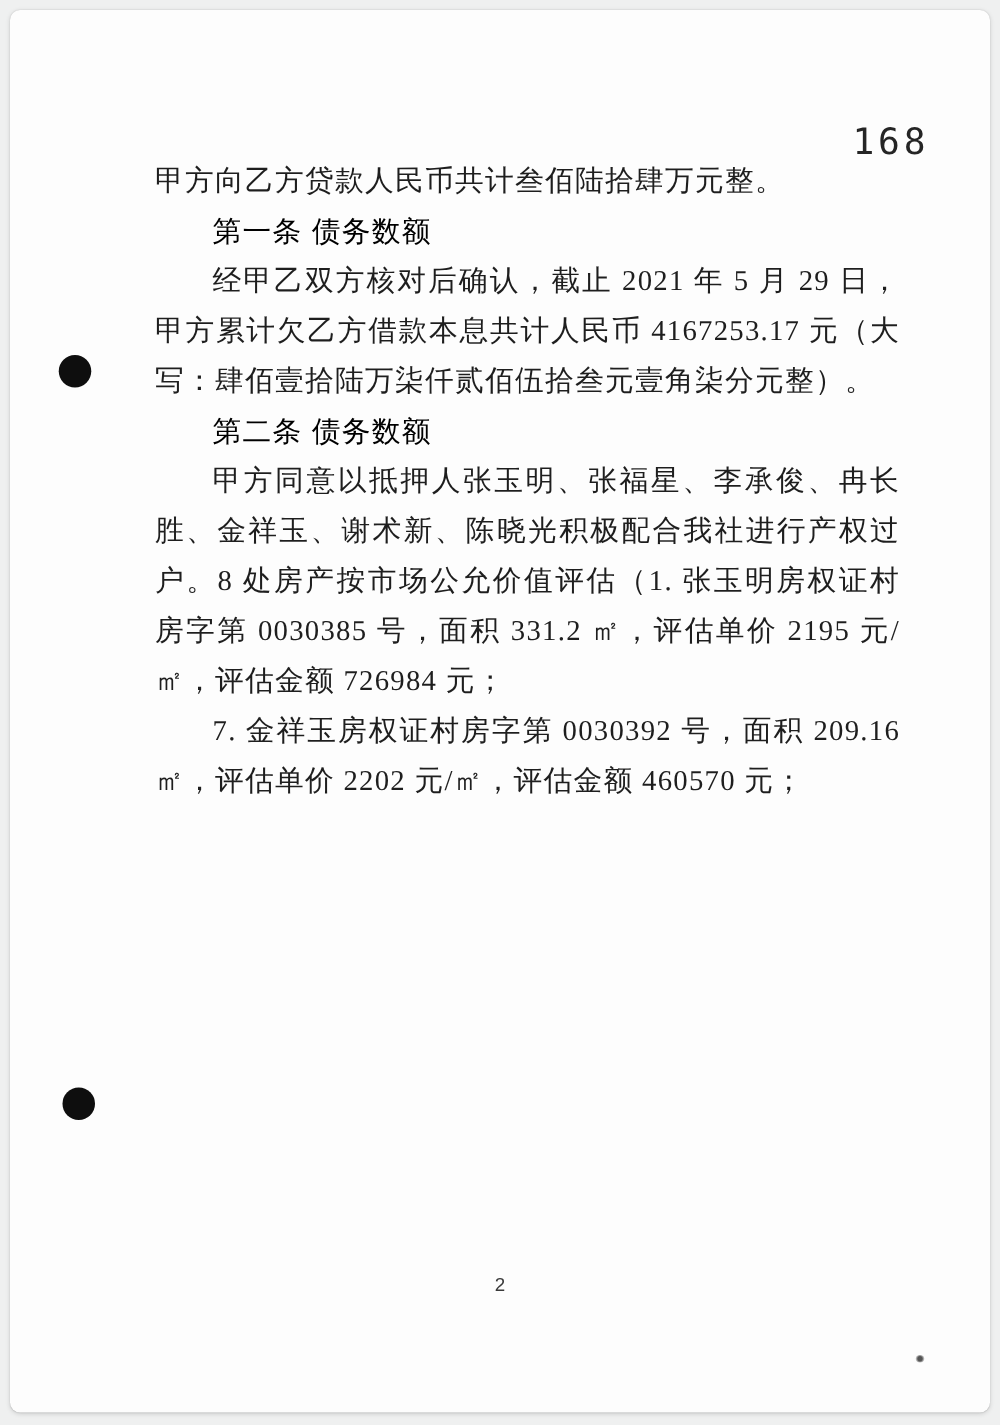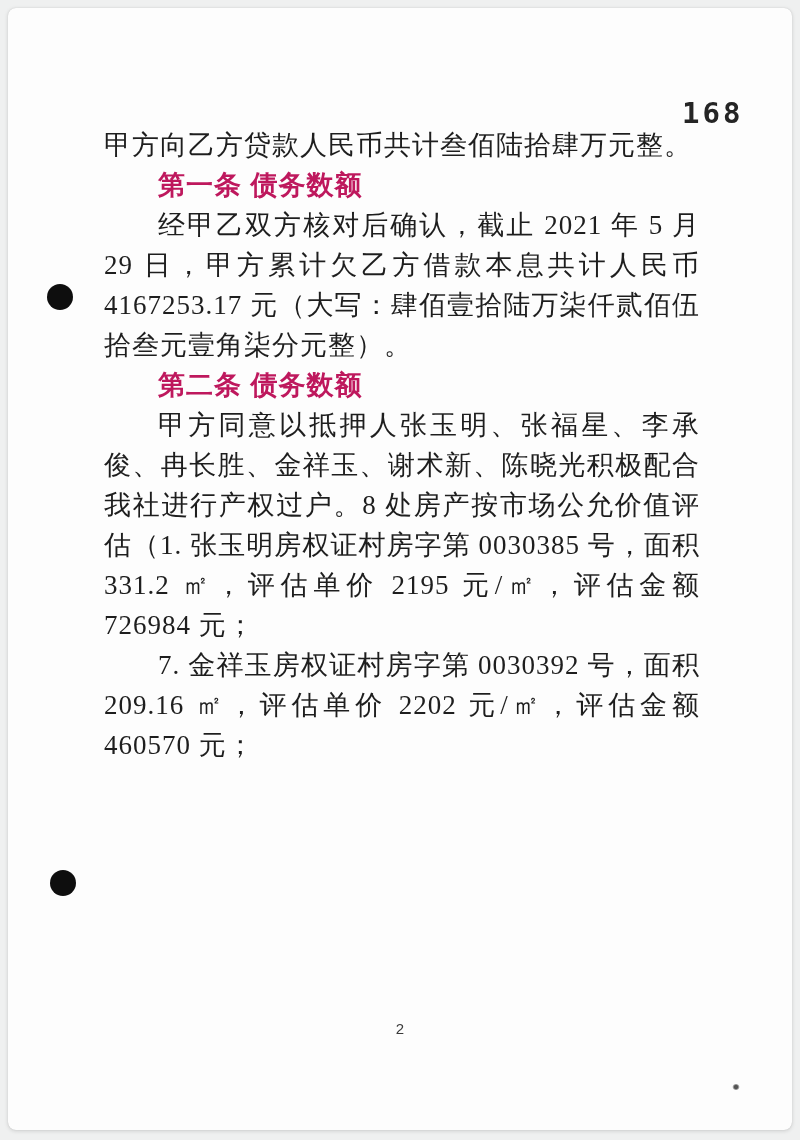--- a/index.html
+++ b/index.html
@@ -24,47 +24,47 @@
     background: #fdfdfd;
     border-radius: 8px;
     box-shadow: 0 1px 4px rgba(0,0,0,0.14), 0 0 1px rgba(0,0,0,0.18);
   }
   .corner-number {
     position: absolute;
     left: 674px;
     top: 88px;
     font-family: "DejaVu Sans Mono", monospace;
     font-size: 29px;
-    font-weight: bold;
+    font-weight: normal;
     letter-spacing: 3px;
     color: #252525;
   }
   .content {
     position: absolute;
-    left: 96px;
+    left: 116px;
     top: 117px;
     width: 596px;
     font-family: "Liberation Serif", "DejaVu Serif", serif;
-    font-size: 27px;
+    font-size: 23px;
     line-height: 40px;
     letter-spacing: 1px;
     color: #1e1e1e;
     text-align: justify;
   }
   .content p {
     margin: 0;
     text-indent: 2em;
   }
   .content p.no-indent {
     text-indent: 0;
   }
   .content p.heading {
     font-family: "Liberation Sans", "DejaVu Sans", sans-serif;
-    font-weight: bold;
-    color: #be185d;
+    font-weight: normal;
+    color: #000000;
   }
   .hole-dot {
     position: absolute;
     width: 26px;
     height: 26px;
     background: #0e0e0e;
     border-radius: 50%;
   }
   .hole-dot.dot1 { left: 39px; top: 276px; }
   .hole-dot.dot2 { left: 42px; top: 862px; }

